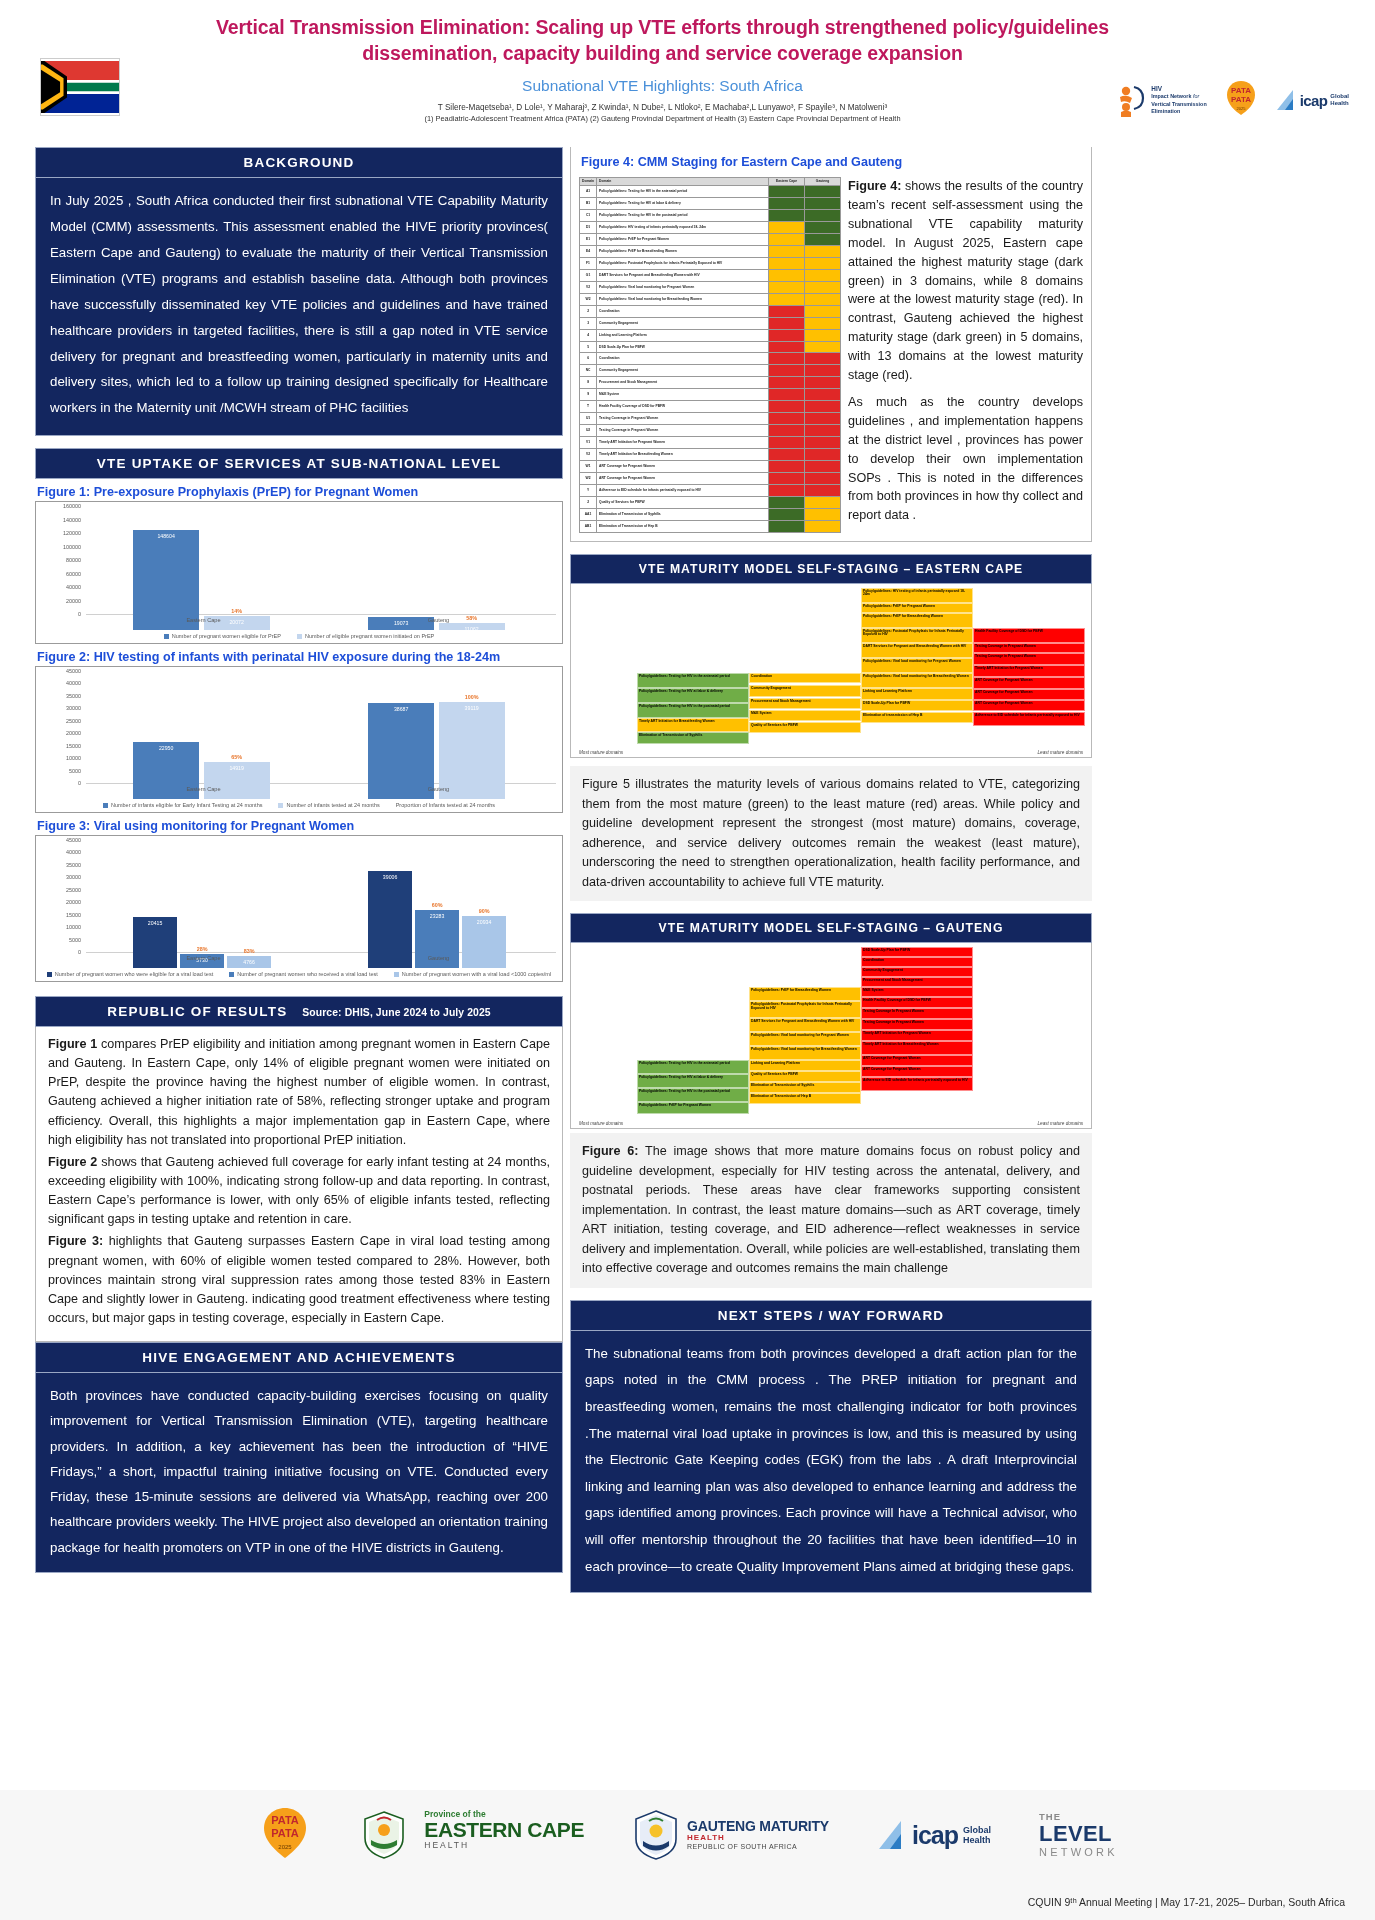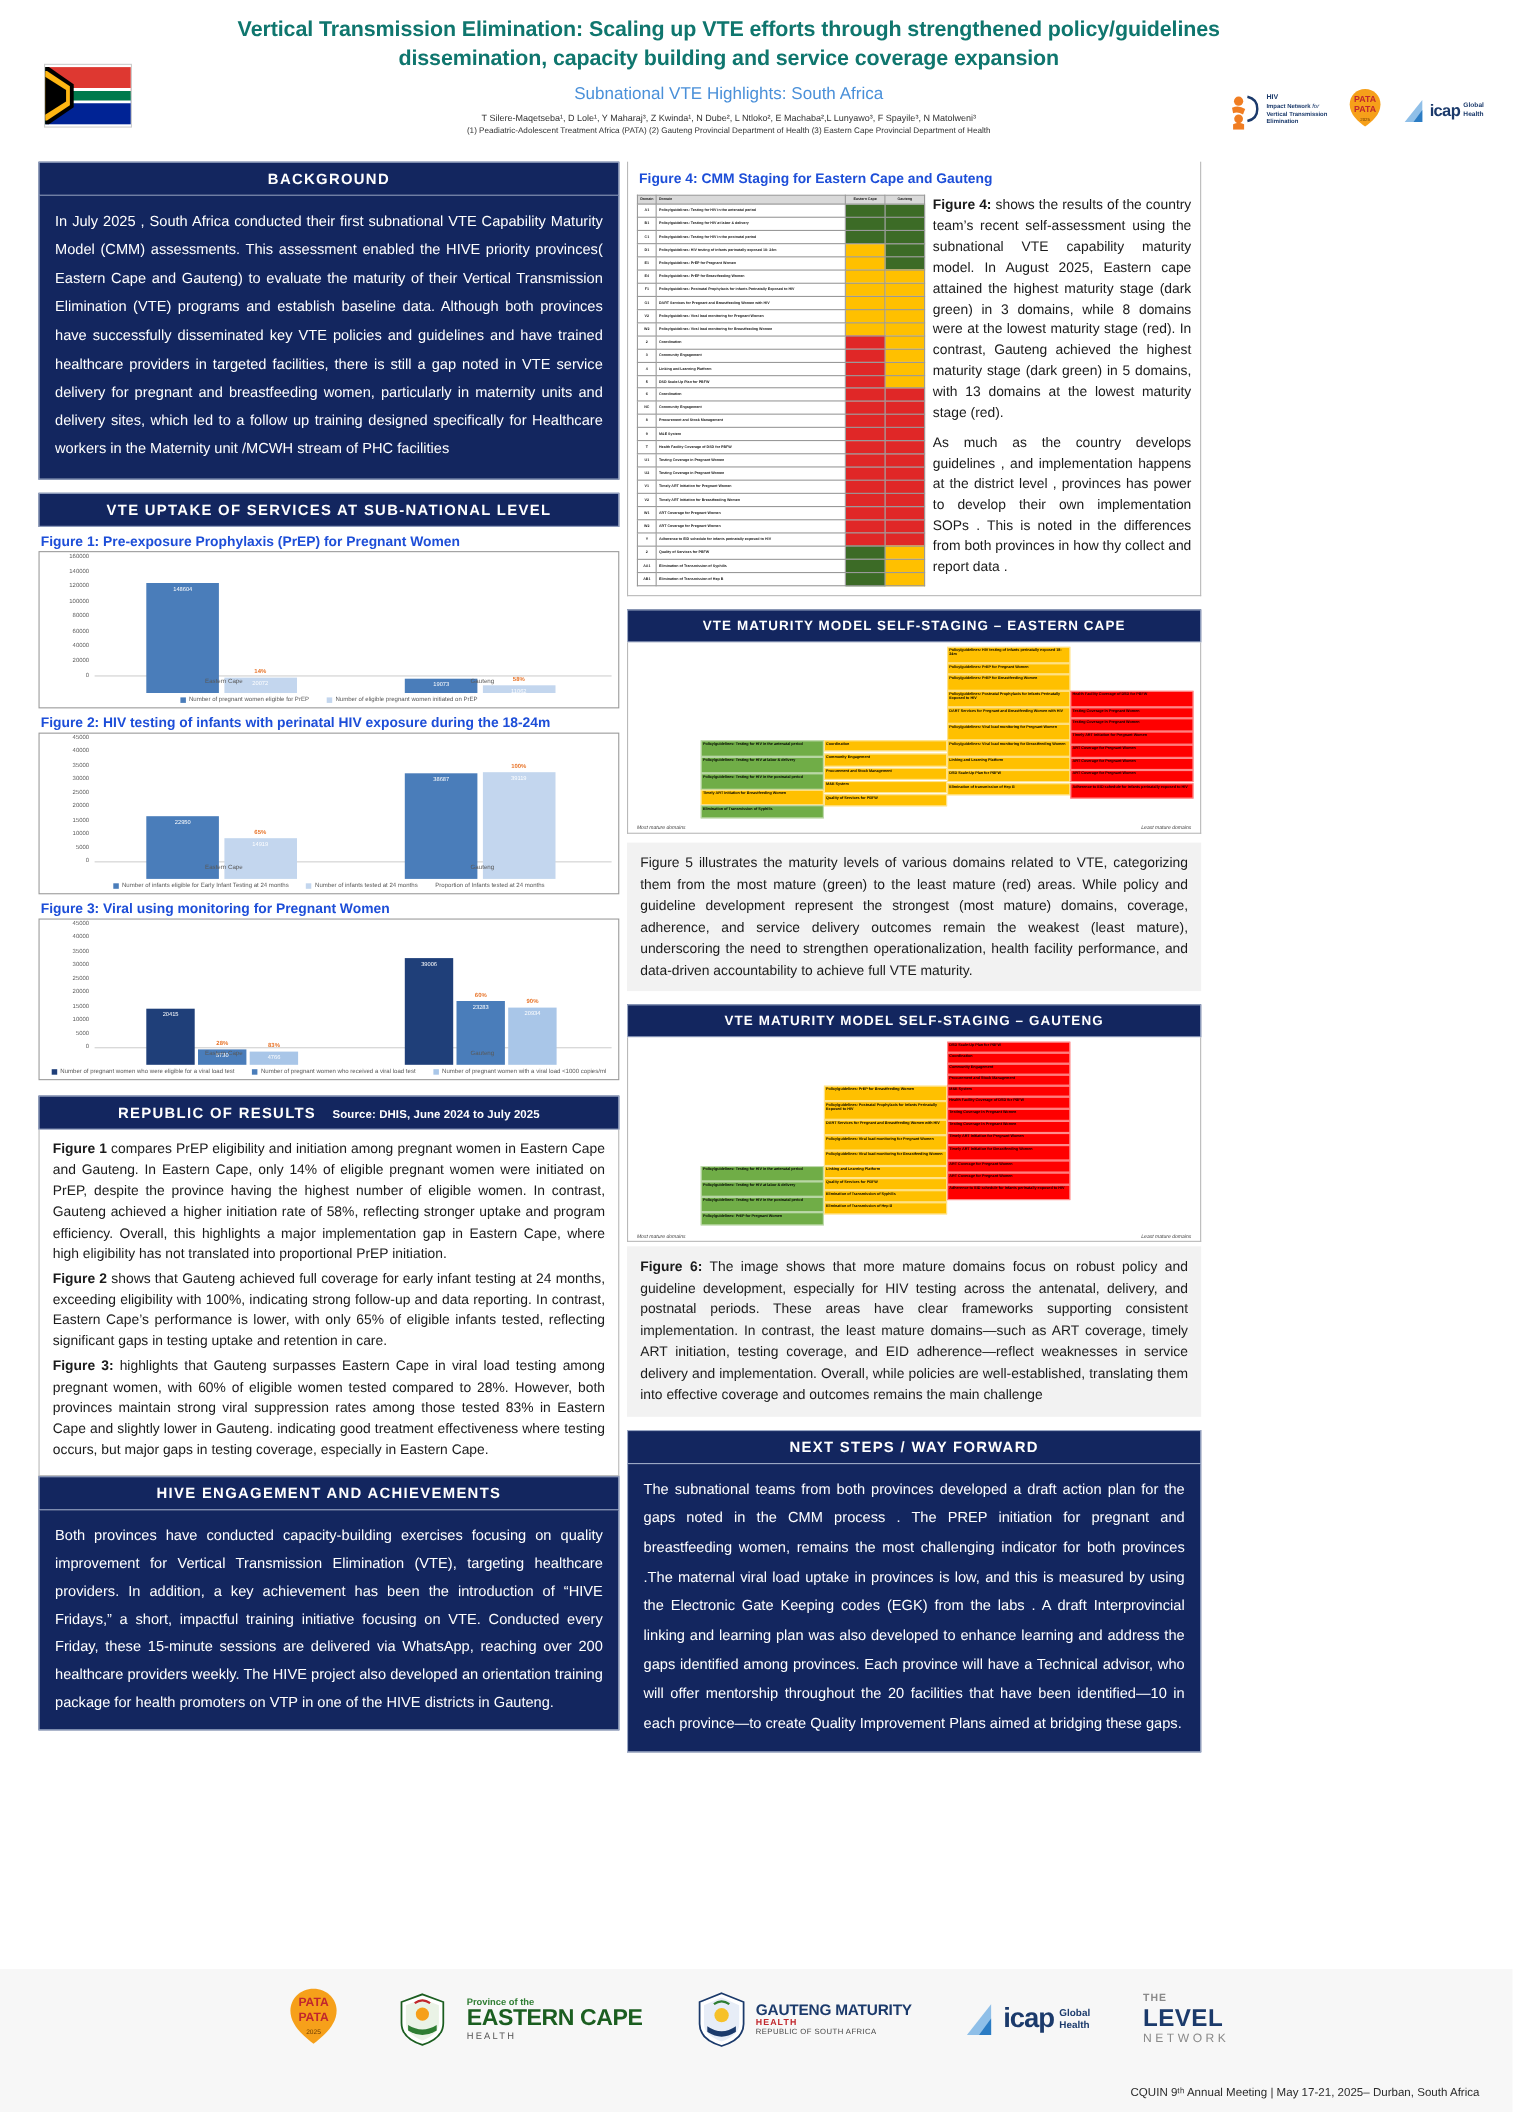--- a/index.html
+++ b/index.html
@@ -15,21 +15,21 @@
   .poster { position:relative; width:1375px; height:1920px; }
 
   
   .header { position:relative; height:145px; }
   .flag {
     position:absolute; left:40px; top:58px; width:80px; height:58px;
     border:1px solid #ccc; overflow:hidden;
   }
   .title-block { padding:14px 200px 0 150px; text-align:center; }
   .main-title {
-    font-size:19.5px; font-weight:bold; color:#0f766e;
+    font-size:19.5px; font-weight:bold; color:#be185d;
     line-height:1.35; letter-spacing:-0.1px;
   }
   .subtitle {
     margin-top:10px; font-size:15.5px; color:#4a90d9; font-weight:normal;
   }
   .authors { margin-top:7px; font-size:8.2px; color:#333; line-height:1.5; }
   .affil { font-size:7.4px; color:#333; }
   .logos-right {
     position:absolute; right:26px; top:78px;
     display:flex; align-items:center; gap:14px;
@@ -665,21 +665,21 @@
 
       <div>
         <svg width="56" height="58" viewBox="0 0 56 58">
           <path d="M28 4 C40 4 49 13 49 24 C49 37 37 47 28 54 C19 47 7 37 7 24 C7 13 16 4 28 4 Z" fill="#f6a01a"></path>
           <text x="28" y="20" font-size="11" font-weight="bold" fill="#c1272d" text-anchor="middle" font-family="Liberation Sans, sans-serif">PATA</text>
           <text x="28" y="33" font-size="11" font-weight="bold" fill="#c1272d" text-anchor="middle" font-family="Liberation Sans, sans-serif">PATA</text>
           <text x="28" y="45" font-size="6" fill="#6b3b00" text-anchor="middle" font-family="Liberation Sans, sans-serif">2025</text>
         </svg>
       </div>
 
-      <div style="display:flex;align-items:center;gap:17px;">
+      <div style="display:flex;gap:17px;">
         <svg width="46" height="50" viewBox="0 0 46 50">
           <path d="M23 2 L42 9 L42 28 Q42 42 23 48 Q4 42 4 28 L4 9 Z" fill="#fff" stroke="#1b5e20" stroke-width="1.6"></path>
           <path d="M23 6 L38 12 L38 28 Q38 38 23 44 Q8 38 8 28 L8 12 Z" fill="#eaf3e6"></path>
           <circle cx="23" cy="20" r="6" fill="#f6a01a"></circle>
           <path d="M10 30 q13 8 26 0 l0 5 q-13 8 -26 0 z" fill="#2e7d32"></path>
           <path d="M16 10 q7 -5 14 0" stroke="#c1272d" stroke-width="2" fill="none"></path>
         </svg>
         <div style="text-align:left;line-height:1.05;">
           <div style="font-size:8.5px;color:#2e7d32;font-weight:bold;">Province of the</div>
           <div style="font-size:21px;color:#1b5e20;font-weight:bold;letter-spacing:-0.4px;">EASTERN CAPE</div>

